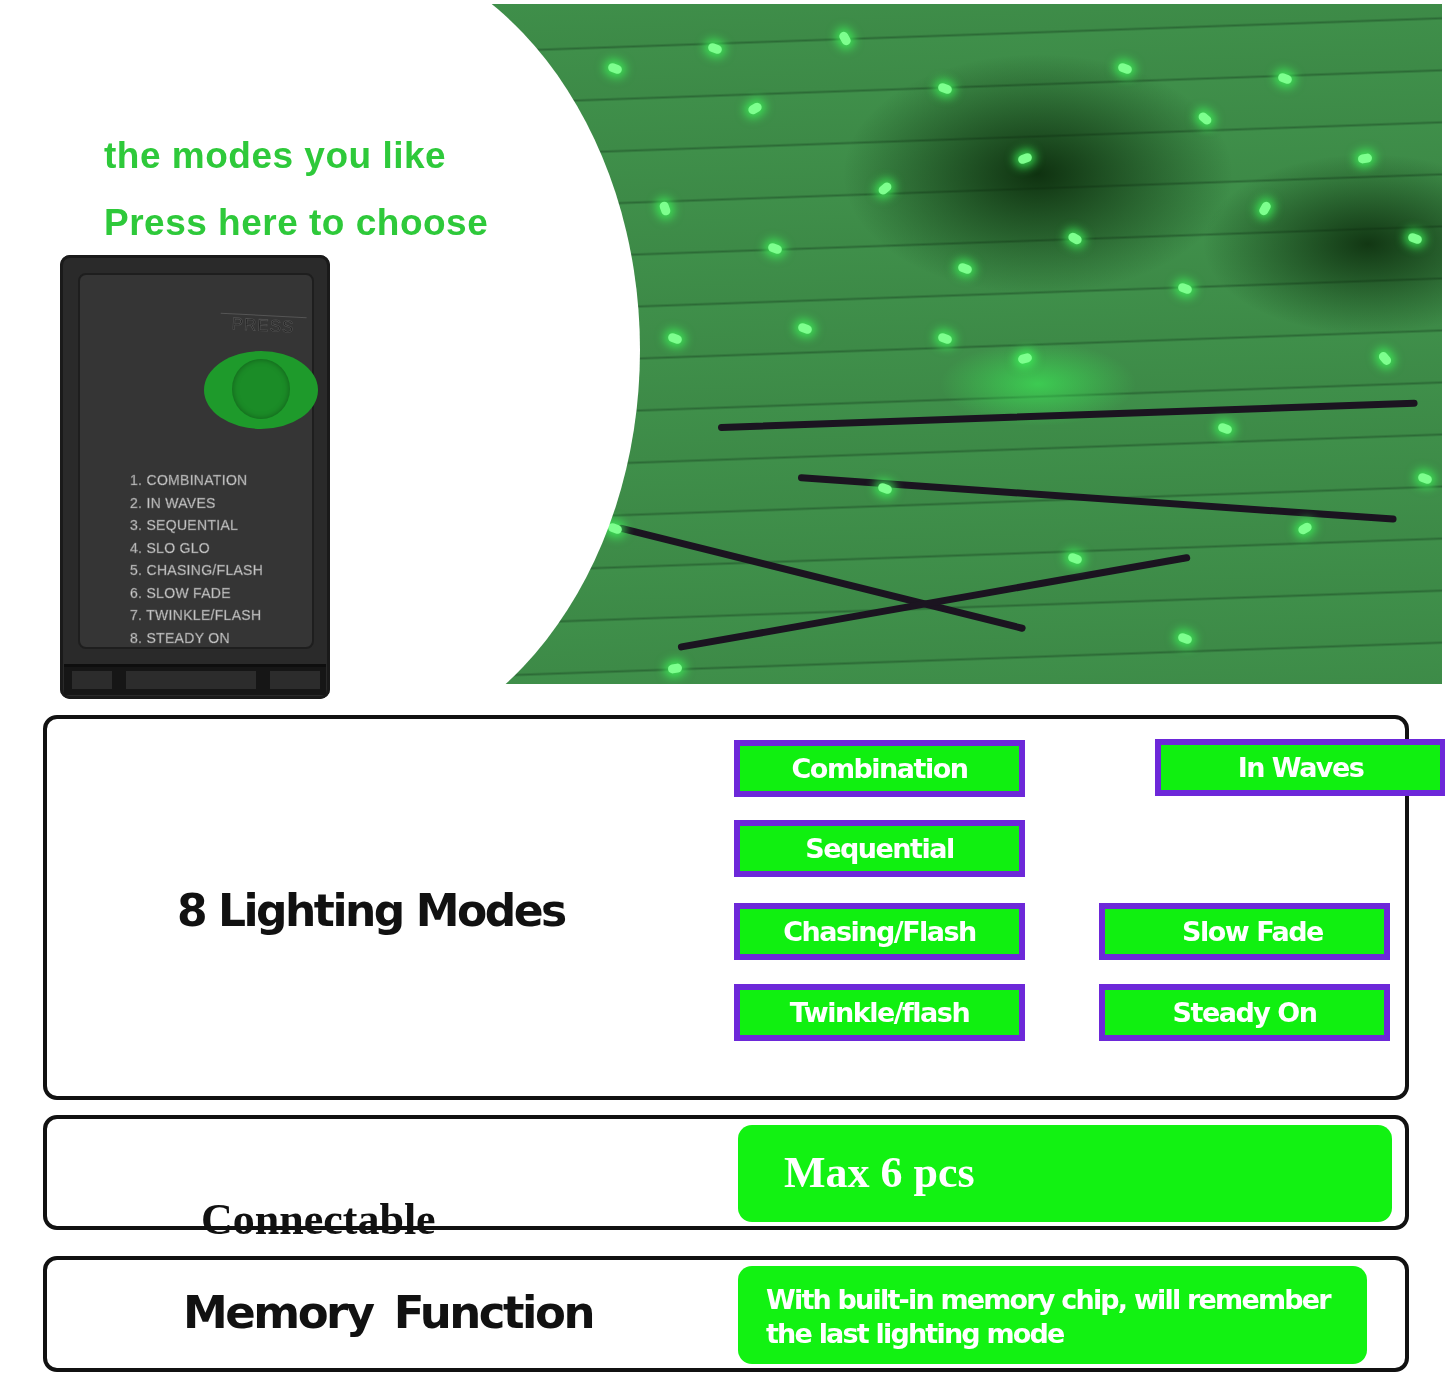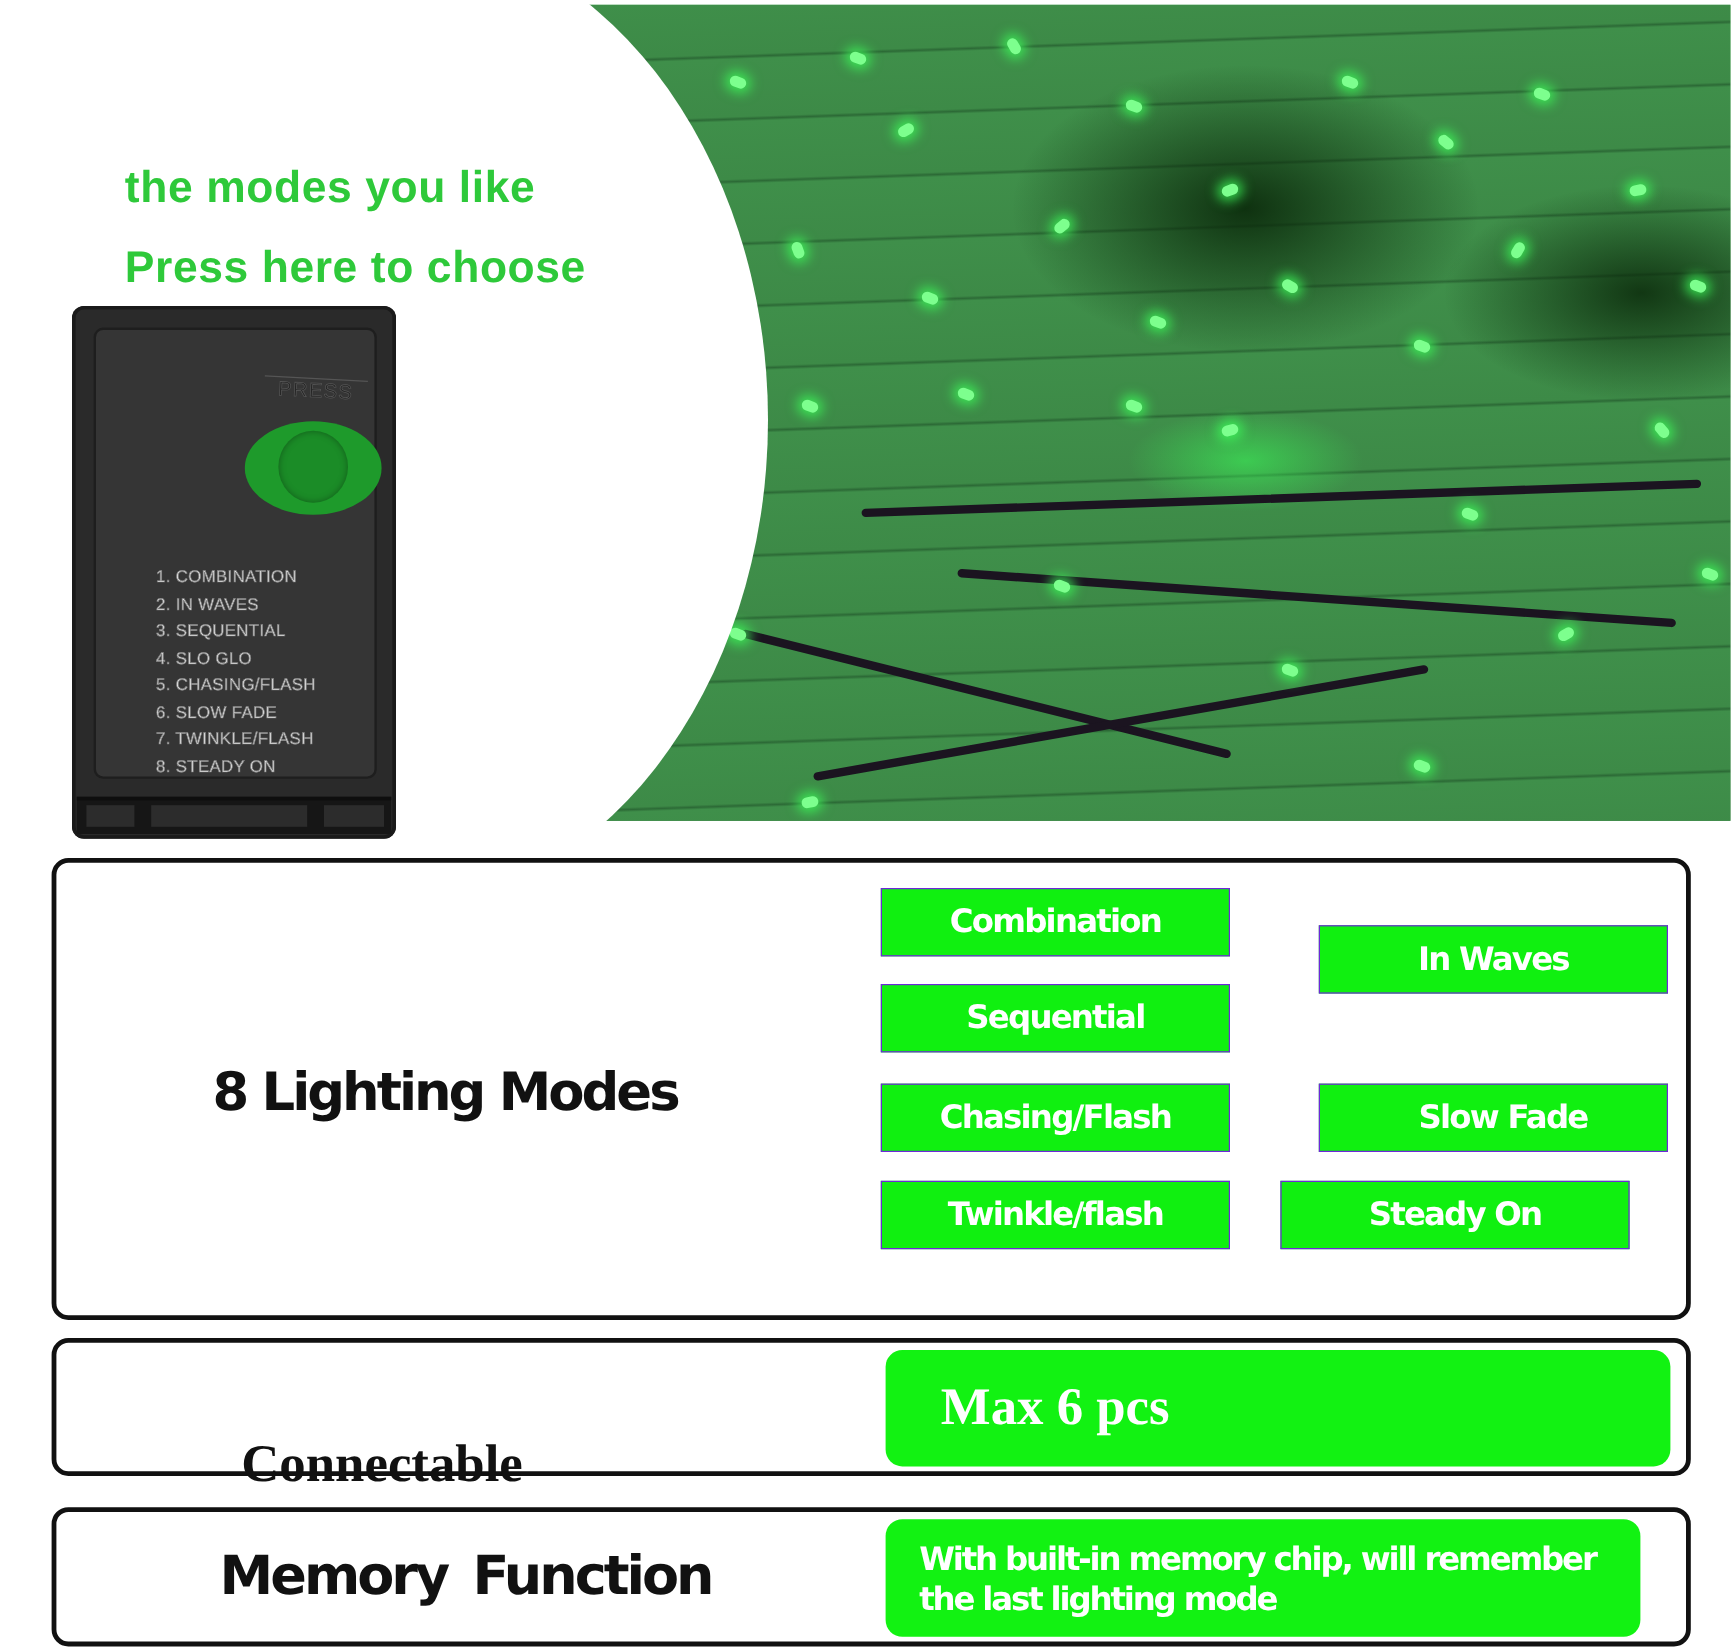--- a/index.html
+++ b/index.html
@@ -68,21 +68,21 @@
   .panel.memory { top:1256px; height:116px; }
 
   .panel-title { position:absolute; color:#111; white-space:nowrap; }
   .modes .panel-title { left:130px; top:166px; font-family:"DejaVu Sans", sans-serif; font-weight:bold; font-size:44px; letter-spacing:-2.5px; }
   .connect .panel-title { left:154px; top:27px; font-family:"Liberation Serif", serif; font-weight:bold; font-size:44px;margin-top:48px; }
   .memory .panel-title { left:136px; top:26px; font-family:"DejaVu Sans", sans-serif; font-weight:bold; font-size:45px; letter-spacing:-2.5px; word-spacing:8px; }
 
   .mode-chip {
     position:absolute; width:291px; height:57px; background:#10f010;
     color:#fff; font-family:"DejaVu Sans", sans-serif; font-weight:bold; font-size:27px; letter-spacing:-1.5px;
-    display:flex; align-items:center; justify-content:center; box-sizing:border-box; border:1px solid #6d28d9;
+    display:flex; align-items:center; justify-content:center; box-sizing:border-box; border:6px solid #6d28d9;
   }
 
   .green-box {
     position:absolute; left:691px; background:#12f212; border-radius:14px; color:#fff; box-sizing:border-box;
   }
   .connect .green-box { top:6px; width:654px; height:97px;padding-left:32px; }
   .connect .green-box span { position:absolute; left:46px; top:22px; font-family:"Liberation Serif", serif; font-weight:bold; font-size:44px; }
   .memory .green-box { top:6px; width:629px; height:98px; }
   .memory .green-box span { position:absolute; left:28px; top:17px; font-family:"DejaVu Sans", sans-serif; font-weight:bold; font-size:27px; line-height:34px; letter-spacing:-1.8px; width:600px; }
 </style>
@@ -151,26 +151,26 @@
   <div class="feet">
     <span style="left:8px;width:40px;"></span>
     <span style="left:62px;width:130px;"></span>
     <span style="left:206px;width:50px;"></span>
   </div>
 </div>
 
 <div class="panel modes">
   <div class="panel-title">8 Lighting Modes</div>
   <div class="mode-chip" style="left:687px;top:21px;">Combination</div>
-  <div class="mode-chip" style="left:1052px;top:20px;margin-top:32px;">In Waves</div>
+  <div class="mode-chip" style="left:1108px;top:20px;">In Waves</div>
   <div class="mode-chip" style="left:687px;top:101px;">Sequential</div>
   <div class="mode-chip" style="left:687px;top:184px;">Chasing/Flash</div>
   <div class="mode-chip" style="left:1052px;top:184px;padding-left:16px;">Slow Fade</div>
   <div class="mode-chip" style="left:687px;top:265px;">Twinkle/flash</div>
-  <div class="mode-chip" style="left:1020px;top:265px;">Steady On</div>
+  <div class="mode-chip" style="left:1052px;top:265px;">Steady On</div>
 </div>
 
 <div class="panel connect">
   <div class="panel-title">Connectable</div>
   <div class="green-box">
     <span>Max 6 pcs</span>
   </div>
 </div>
 
 <div class="panel memory">

